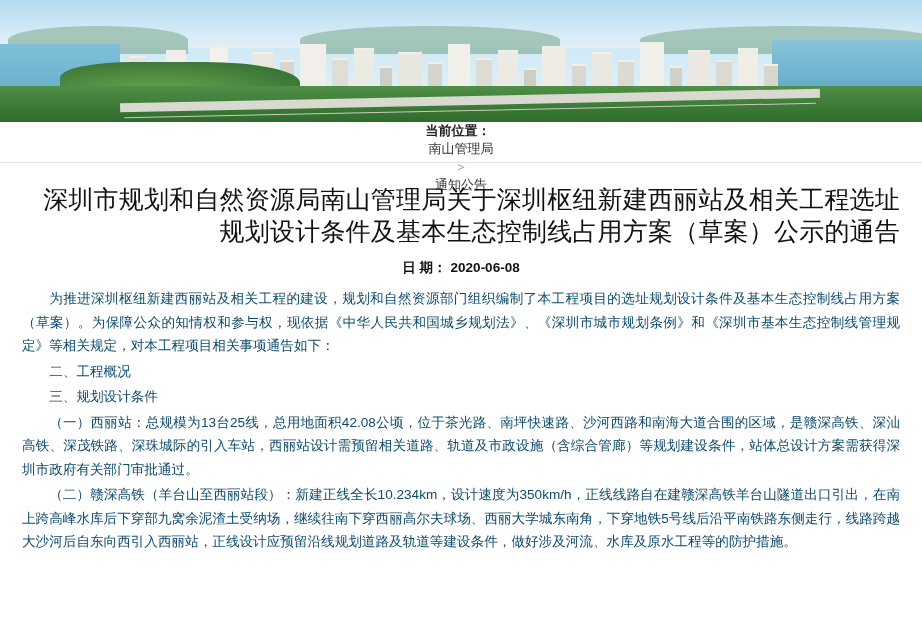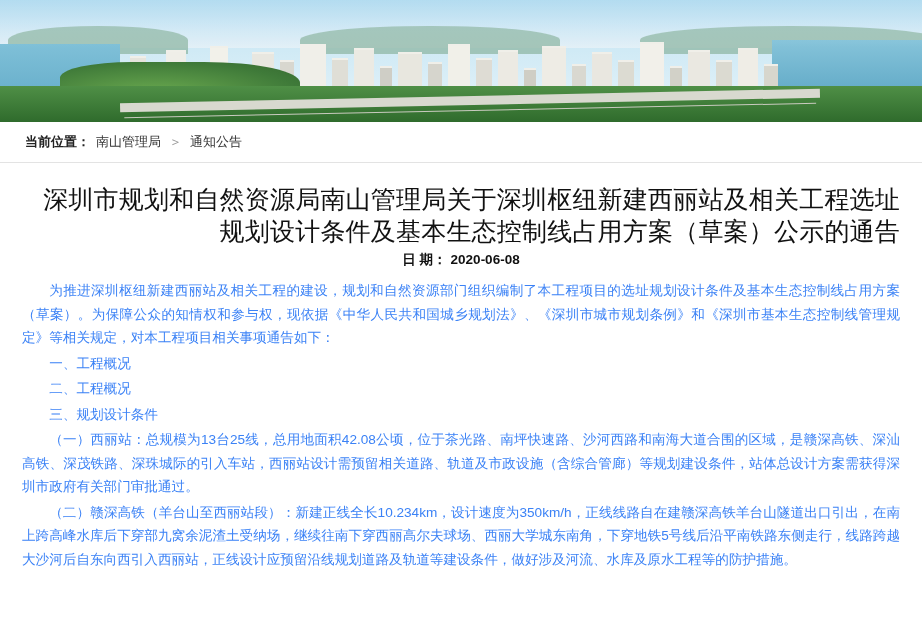--- a/index.html
+++ b/index.html
@@ -86,24 +86,25 @@
     left: 0; top: 0; width: 100%; height: 122px;
     background: linear-gradient(180deg, rgba(255,255,255,.12), rgba(255,255,255,0) 40%);
     pointer-events: none;
   }
 
   
   .crumb-wrap {
     height: 40px;
     display: flex;
     align-items: center;
-    padding: 0 25px;
+    padding: 0 0;
     font-size: 13px;
     color: #333;
     border-bottom: 1px solid #e3e3e3;
+    flex-direction: column;
   }
   .crumb-label { font-weight: bold; color: #222; margin-right: 6px; }
   .crumb-link { color: #333; text-decoration: none; }
   .crumb-sep { margin: 0 8px; color: #999; }
 
   
   .article {
     padding: 14px 22px 0 22px;
   }
   .doc-title {
@@ -113,33 +114,33 @@
     line-height: 32px;
     letter-spacing: .2px;
     color: #111;
     margin: 6px 0 0 0;
   }
   .meta-row {
     display: flex;
     justify-content: center;
     align-items: center;
     gap: 20px;
-    margin: 4px 0 10px 0;
+    margin: 12px 0 10px 0;
     font-size: 13.5px;
     color: #111;
   }
   .meta-item .meta-key { font-weight: bold; }
   .meta-item .meta-val { font-weight: bold; margin-left: 4px; }
 
   .body-text p {
     margin: 0 0 2px 0;
     font-size: 13.6px;
     line-height: 23.5px;
     text-align: justify;
-    color: #3b82f6;
+    color: #0c4a6e;
   }
   .body-text p.indent { text-indent: 2em; }
   .body-text p.section { text-indent: 2em; }
 </style>
 </head>
 <body>
 
 <div class="banner">
   <div class="sky"></div>
   <div class="hill" style="left:8px;"></div>
@@ -196,20 +197,19 @@
   <h1 class="doc-title">深圳市规划和自然资源局南山管理局关于深圳枢纽新建西丽站及相关工程选址规划设计条件及基本生态控制线占用方案（草案）公示的通告</h1>
 
   <div class="meta-row">
     <span class="meta-item">
       <span class="meta-key">日 期：</span><span class="meta-val">2020-06-08</span>
     </span>
   </div>
 
   <div class="body-text">
     <p class="indent">为推进深圳枢纽新建西丽站及相关工程的建设，规划和自然资源部门组织编制了本工程项目的选址规划设计条件及基本生态控制线占用方案（草案）。为保障公众的知情权和参与权，现依据《中华人民共和国城乡规划法》、《深圳市城市规划条例》和《深圳市基本生态控制线管理规定》等相关规定，对本工程项目相关事项通告如下：</p>
-    <p class="section">一、工程概况</p>
     <p class="section">二、工程概况</p>
     <p class="section">三、规划设计条件</p>
     <p class="indent">（一）西丽站：总规模为13台25线，总用地面积42.08公顷，位于茶光路、南坪快速路、沙河西路和南海大道合围的区域，是赣深高铁、深汕高铁、深茂铁路、深珠城际的引入车站，西丽站设计需预留相关道路、轨道及市政设施（含综合管廊）等规划建设条件，站体总设计方案需获得深圳市政府有关部门审批通过。</p>
     <p class="indent">（二）赣深高铁（羊台山至西丽站段）：新建正线全长10.234km，设计速度为350km/h，正线线路自在建赣深高铁羊台山隧道出口引出，在南上跨高峰水库后下穿部九窝余泥渣土受纳场，继续往南下穿西丽高尔夫球场、西丽大学城东南角，下穿地铁5号线后沿平南铁路东侧走行，线路跨越大沙河后自东向西引入西丽站，正线设计应预留沿线规划道路及轨道等建设条件，做好涉及河流、水库及原水工程等的防护措施。</p>
 
   </div>
 </div>
 
 </body></html>

